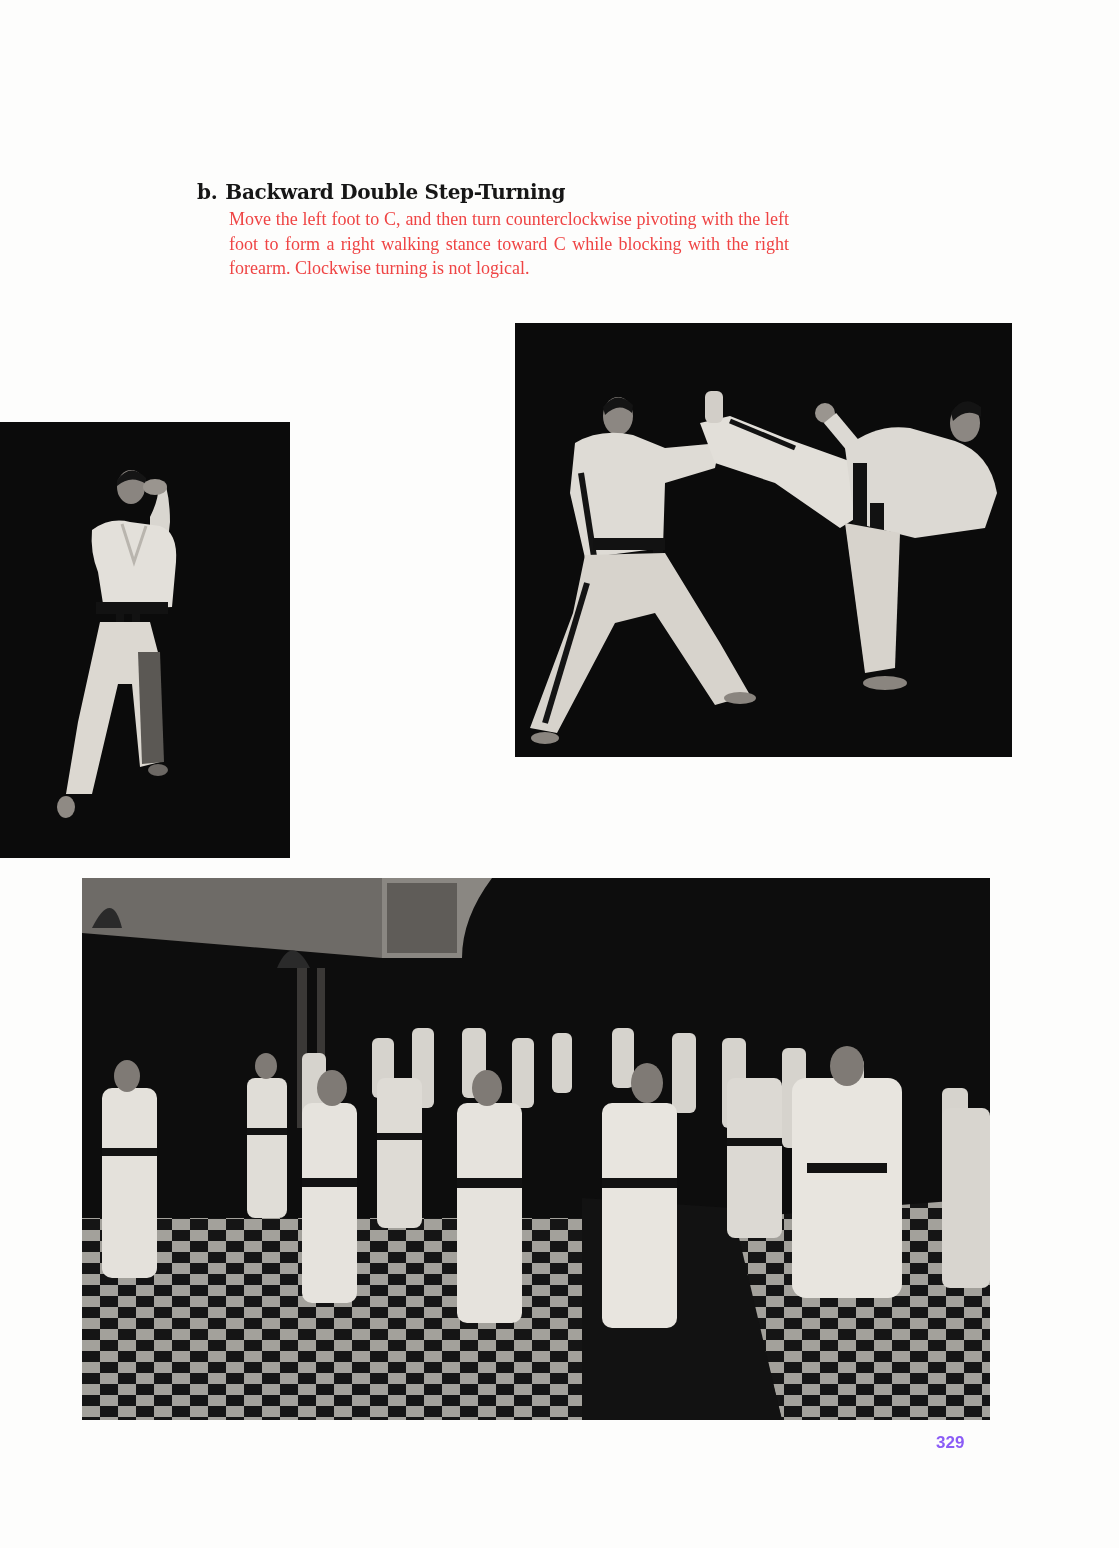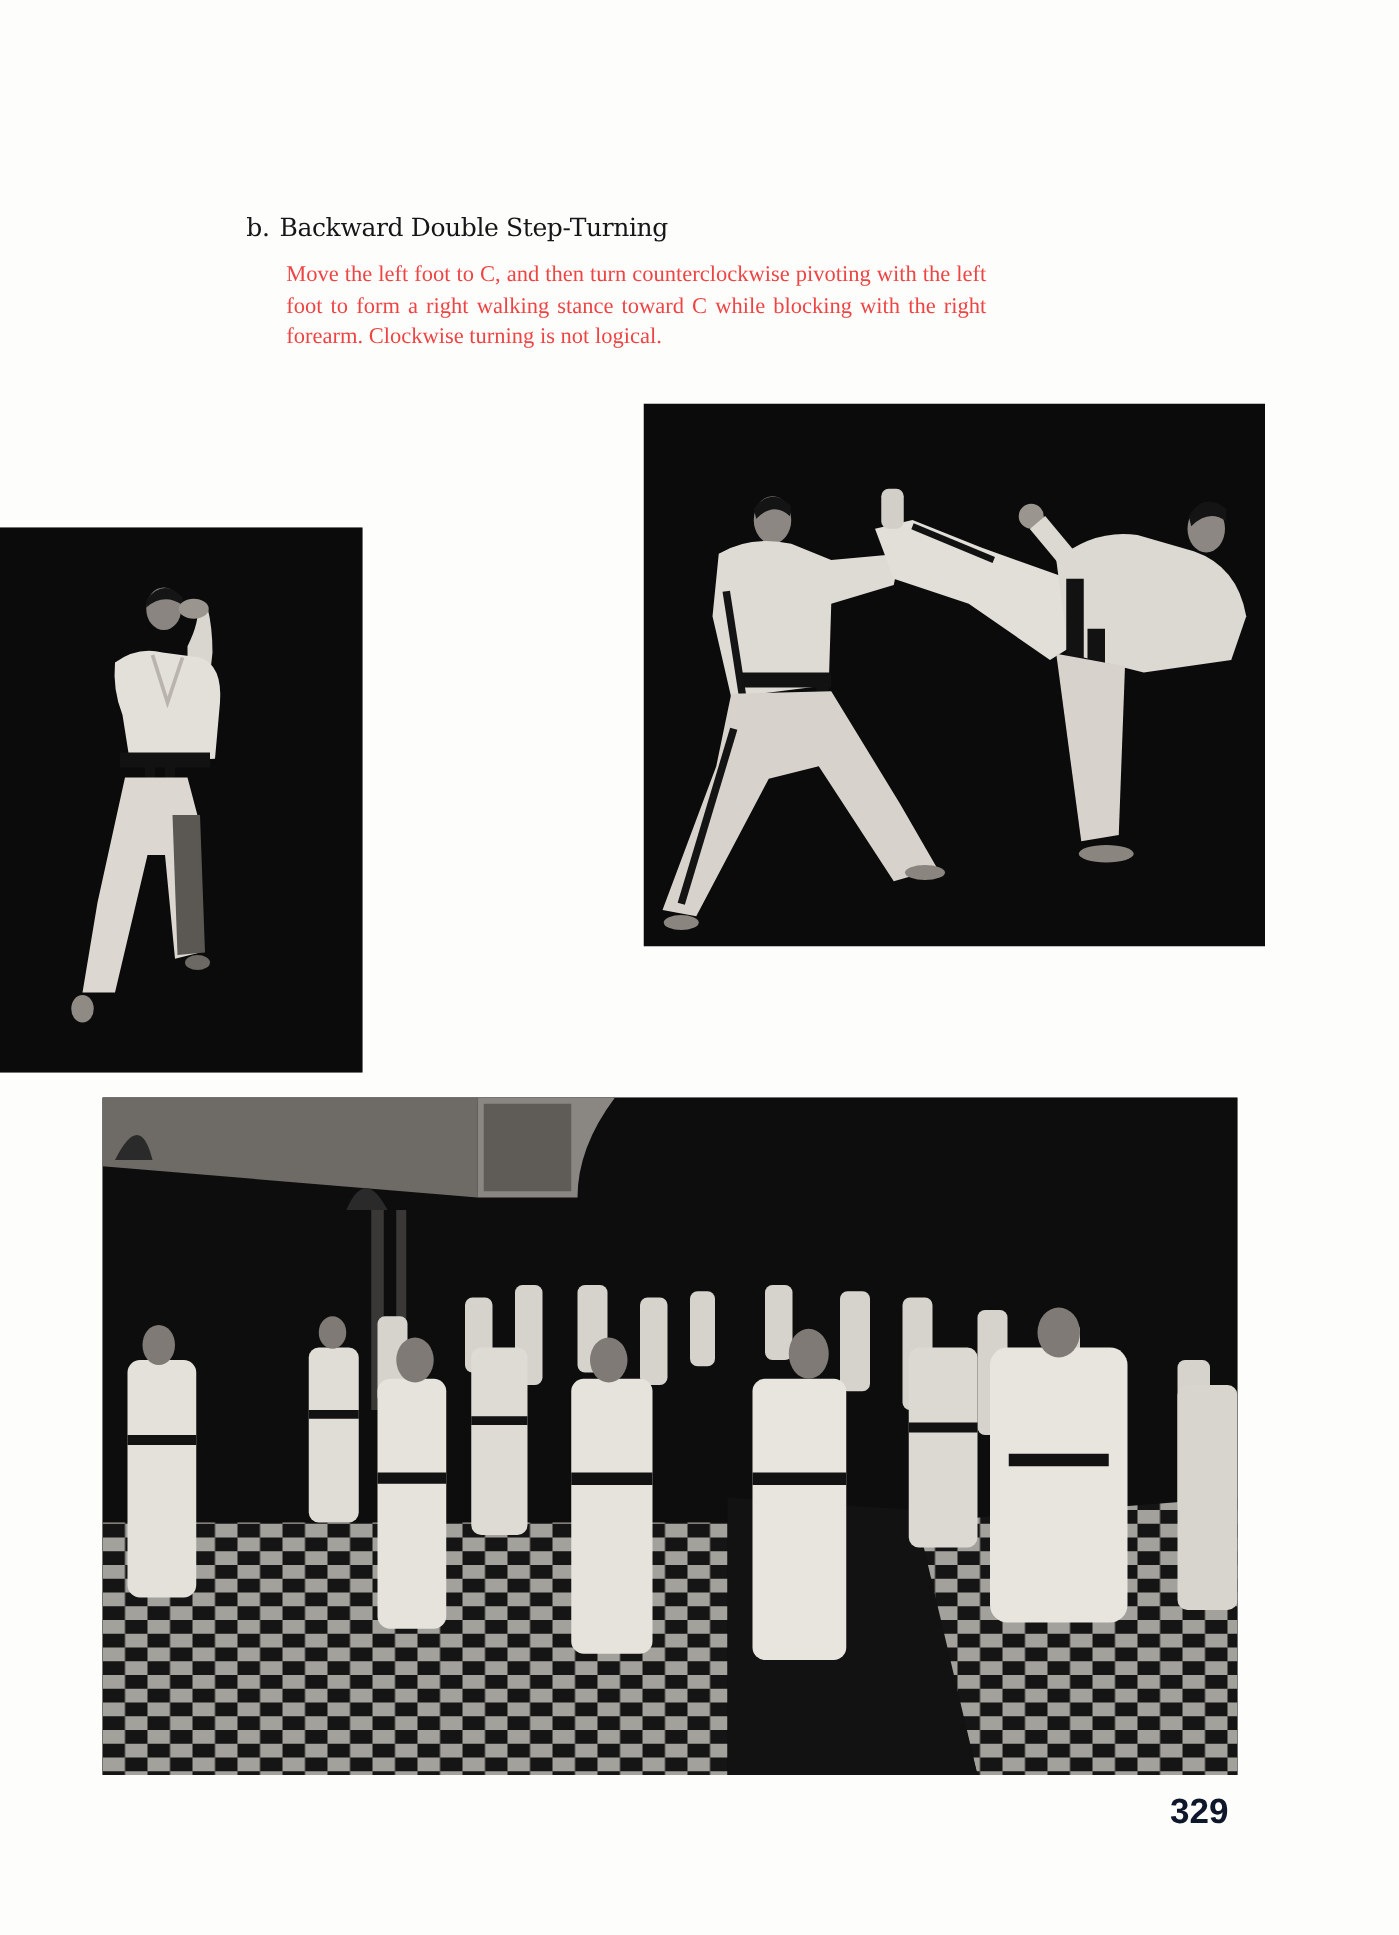--- a/index.html
+++ b/index.html
@@ -11,24 +11,24 @@
       width: 1119px;
       height: 1548px;
       position: relative;
       overflow: hidden;
       background: #fdfdfc;
       color: #1c1c1c;
     }
     .heading {
       position: absolute;
       left: 197px;
-      top: 168px;
+      top: 178px;
       margin: 0;
       font-family: "DejaVu Serif", "Liberation Serif", serif;
-      font-weight: normal;
+      font-weight: bold;
       font-size: 20px;
       letter-spacing: -0.3px;
       line-height: 28px;
       color: #161616;
     }
     .heading .marker { margin-right: 8px; }
     .body-text {
       position: absolute;
       left: 229px;
       top: 207px;
@@ -49,22 +49,22 @@
     .photo-left { left: 0; top: 422px; width: 290px; height: 436px; }
     .photo-right { left: 515px; top: 323px; width: 497px; height: 434px; }
     .photo-bottom { left: 82px; top: 878px; width: 908px; height: 542px; }
     .photo svg { display: block; width: 100%; height: 100%; }
     .page-number {
       position: absolute;
       left: 936px;
       top: 1433px;
       font-family: "Liberation Sans", "DejaVu Sans", sans-serif;
       font-weight: bold;
-      font-size: 28px;
-      color: #0f172a;
+      font-size: 17px;
+      color: #8b5cf6;
     }
   </style>
 </head>
 <body>
 
 <h2 class="heading">
   <span class="marker">b.</span><span>Backward Double Step-Turning</span>
 </h2>
 
 <p class="body-text">Move the left foot to C, and then turn counterclockwise pivoting with the left foot to form a right walking stance toward C while blocking with the right forearm. Clockwise turning is not logical.</p>

